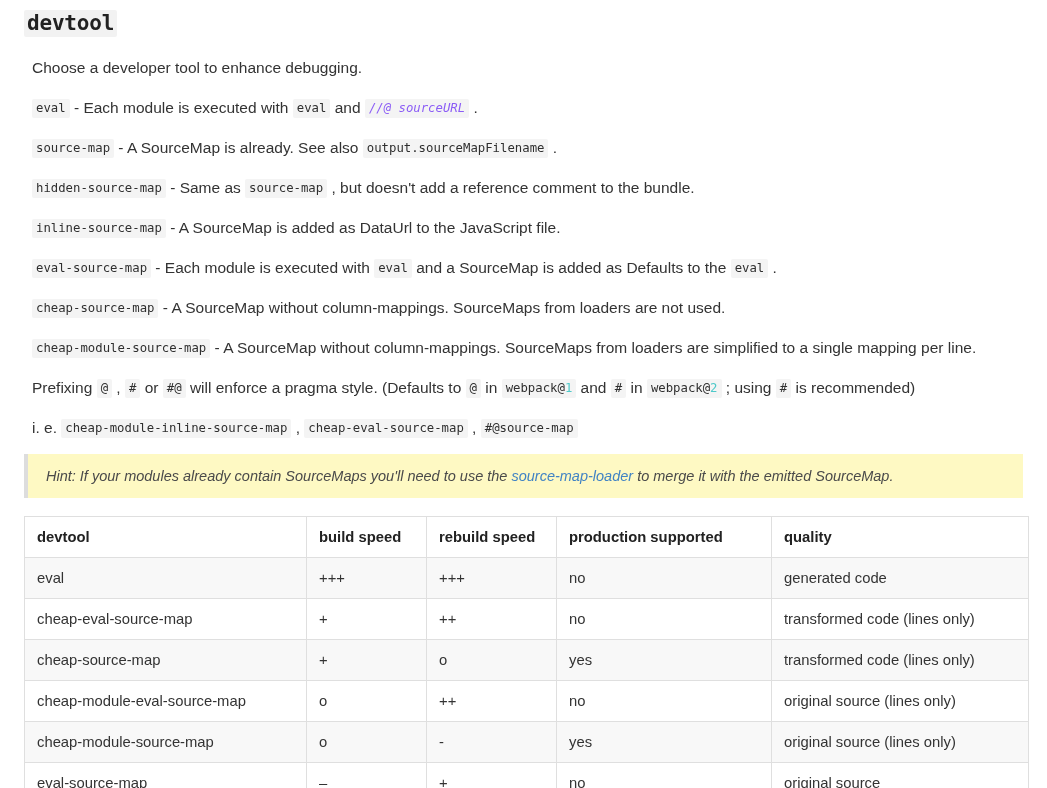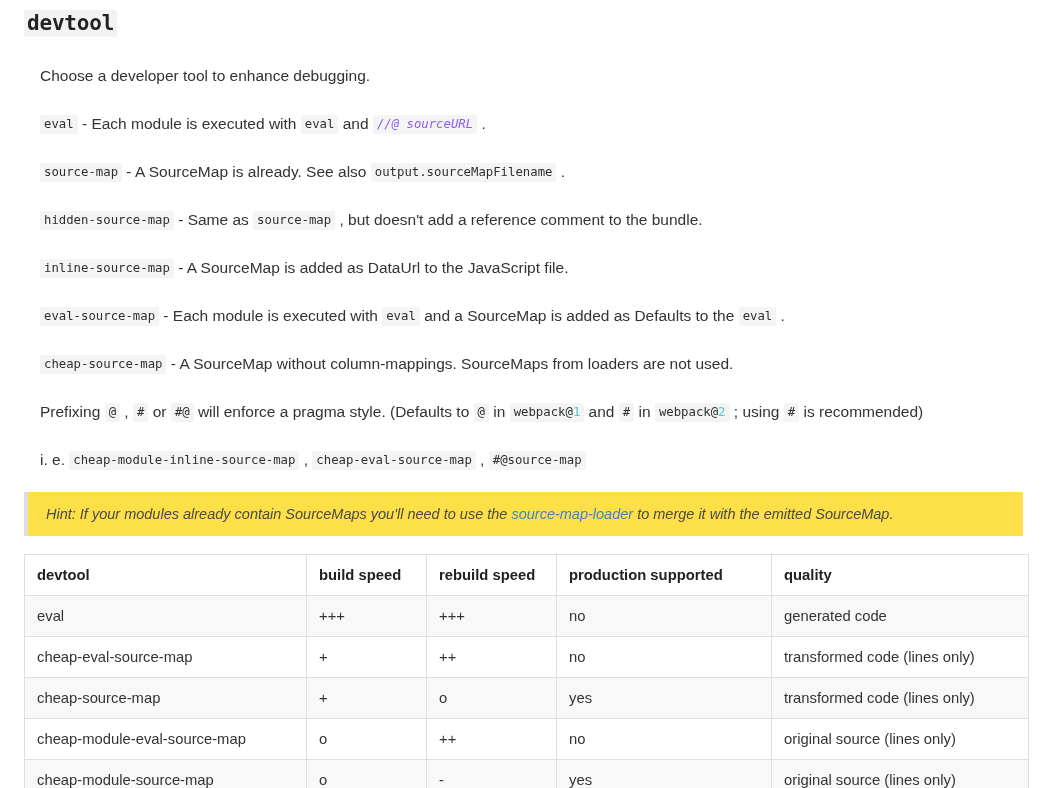--- a/index.html
+++ b/index.html
@@ -36,21 +36,21 @@
     letter-spacing: -0.2px;
   }
   h1.doc-heading .hl {
     background: #f2f2f2;
     padding: 1px 3px 2px 3px;
     border-radius: 2px;
   }
 
   
   p.para {
-    margin: 16px;
+    margin: 8px;
     padding: 0 24px;
     font-size: 15.5px;
     line-height: 32px;
     color: #333333;
   }
   p.para.first {
     padding-top: 8px;
   }
 
   code.inline {
@@ -68,21 +68,21 @@
     font-style: italic;
   }
   code.inline .num {
     color: #4ec9c9;
   }
 
   
   .hint {
     margin: 10px 24px 0 24px;
     padding: 12px 0 12px 18px;
-    background: #fde047;
+    background: #fef9c3;
     border-left: 4px solid #dddddd;
     font-size: 14.5px;
     line-height: 20px;
     font-style: italic;
     color: #4a4a4a;
     box-sizing: border-box;
   }
   .hint a {
     color: #4183c4;
     text-decoration: none;
@@ -149,20 +149,21 @@
   </h1>
 
   <div id="paragraph-list">
       <p class="para first"><span>Choose a developer tool to enhance debugging.</span></p>
       <p class="para"><code class="inline">eval</code><span> - Each module is executed with </span><code class="inline">eval</code><span> and </span><code class="inline comment">//@ sourceURL</code><span> .</span></p>
       <p class="para"><code class="inline">source-map</code><span> - A SourceMap is already. See also </span><code class="inline">output.sourceMapFilename</code><span> .</span></p>
       <p class="para"><code class="inline">hidden-source-map</code><span> - Same as </span><code class="inline">source-map</code><span> , but doesn't add a reference comment to the bundle.</span></p>
       <p class="para"><code class="inline">inline-source-map</code><span> - A SourceMap is added as DataUrl to the JavaScript file.</span></p>
       <p class="para"><code class="inline">eval-source-map</code><span> - Each module is executed with </span><code class="inline">eval</code><span> and a SourceMap is added as Defaults to the </span><code class="inline">eval</code><span> .</span></p>
       <p class="para"><code class="inline">cheap-source-map</code><span> - A SourceMap without column-mappings. SourceMaps from loaders are not used.</span></p>
+      <p class="para"><code class="inline">cheap-module-source-map</code><span> - A SourceMap without column-mappings. SourceMaps from loaders are simplified to a single mapping per line.</span></p>
       <p class="para"><span>Prefixing </span><code class="inline">@</code><span> , </span><code class="inline">#</code><span> or </span><code class="inline">#@</code><span> will enforce a pragma style. (Defaults to </span><code class="inline">@</code><span> in </span><code class="inline"><span>webpack@</span><span class="num">1</span></code><span> and </span><code class="inline">#</code><span> in </span><code class="inline"><span>webpack@</span><span class="num">2</span></code><span> ; using </span><code class="inline">#</code><span> is recommended)</span></p>
       <p class="para"><span>i. e. </span><code class="inline">cheap-module-inline-source-map</code><span> , </span><code class="inline">cheap-eval-source-map</code><span> , </span><code class="inline">#@source-map</code></p>
     </div>
 
   <blockquote class="hint">
     <span>Hint: If your modules already contain SourceMaps you'll need to use the </span><a href="#">source-map-loader</a><span> to merge it with the emitted SourceMap.</span>
   </blockquote>
 
   <table class="devtool-table">
     <colgroup>

